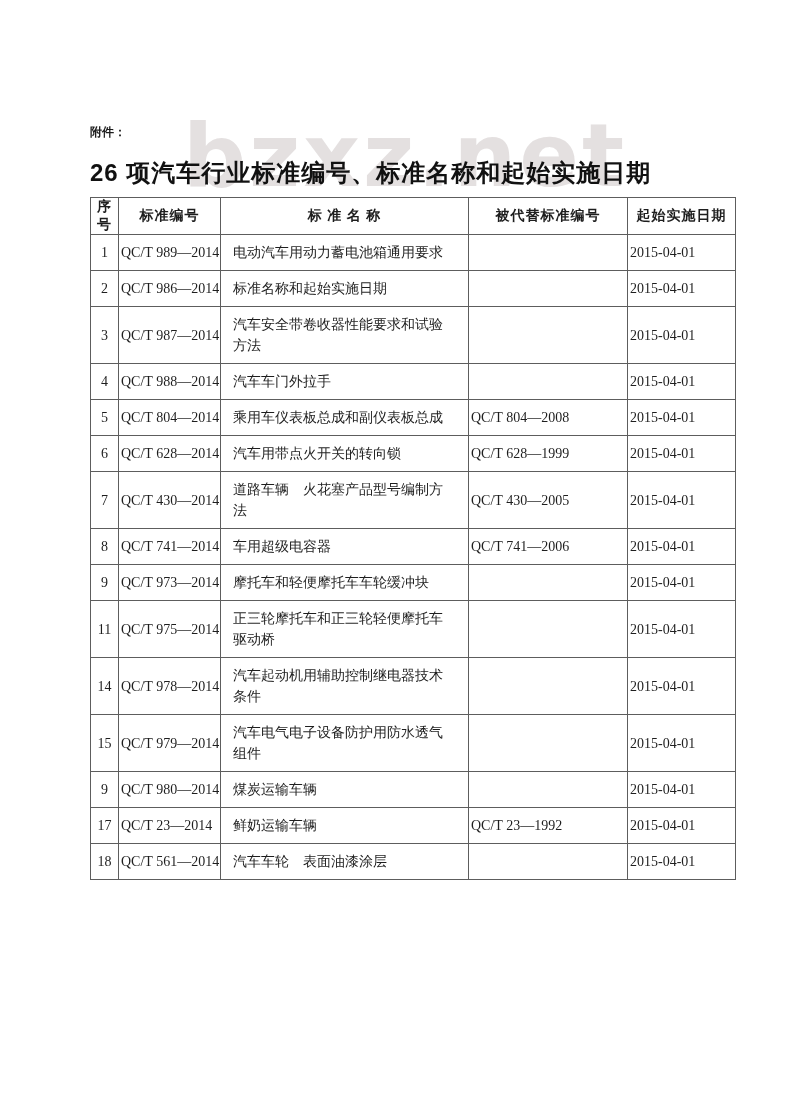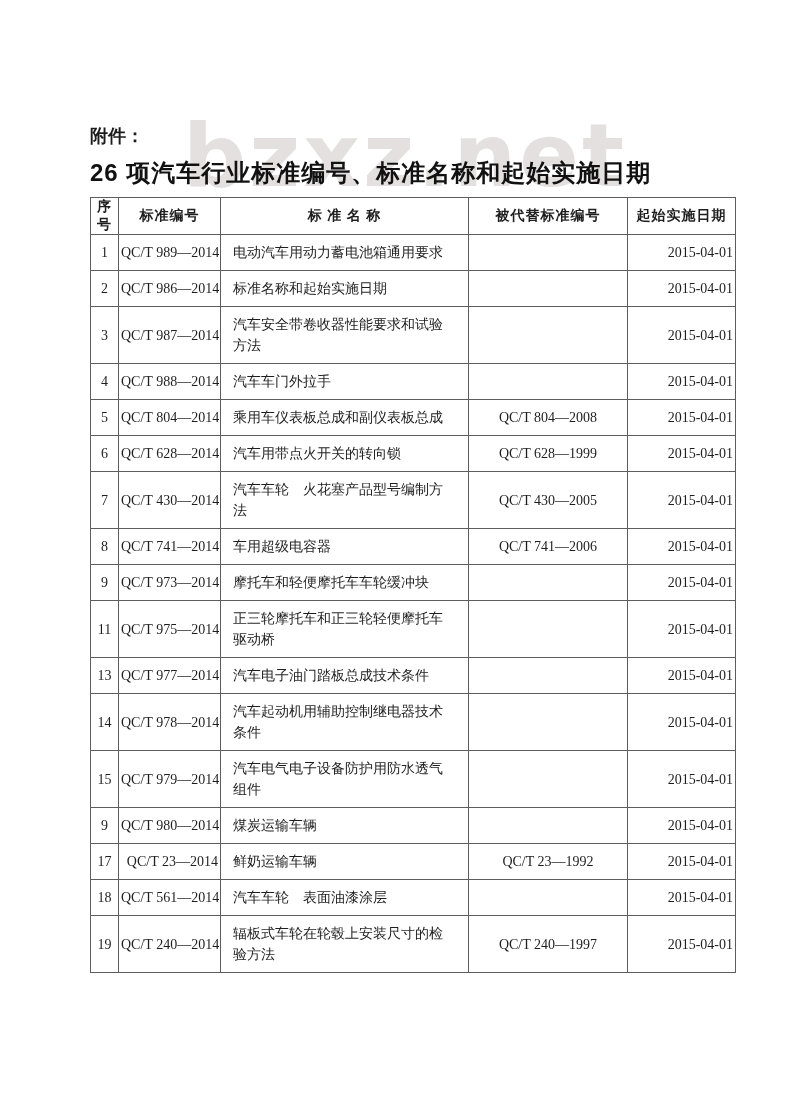--- a/index.html
+++ b/index.html
@@ -27,21 +27,21 @@
     white-space: nowrap;
   }
 
   .content { position: relative; z-index: 1; }
 
   .attachment-label {
     position: absolute;
     left: 90px; top: 124px;
     font-family: "Liberation Sans", "DejaVu Sans", sans-serif;
     font-weight: 700;
-    font-size: 18px;
+    font-size: 12px;
     color: #1c1c1c;
   }
 
   .doc-title {
     position: absolute;
     left: 90px; top: 157px;
     width: 645px;
     text-align: left;
     font-family: "Liberation Sans", "DejaVu Sans", sans-serif;
     font-weight: 700;
@@ -79,24 +79,24 @@
     vertical-align: middle;
   }
   .standards td {
     font-size: 14px;
     line-height: 21px;
     padding: 7px 2px;
     vertical-align: middle;
     color: #1e1e1e;
   }
   .standards td.c0 { text-align: center; }
-  .standards td.c1 { text-align: right; white-space: nowrap; }
+  .standards td.c1 { text-align: left; white-space: nowrap; }
   .standards td.c2 { text-align: left; padding-left: 12px; padding-right: 22px; overflow-wrap: break-word; }
-  .standards td.c3 { text-align: center; white-space: nowrap; margin-left: 20px; }
-  .standards td.c4 { text-align: right; white-space: nowrap; }
+  .standards td.c3 { text-align: left; white-space: nowrap; margin-left: 20px; }
+  .standards td.c4 { text-align: left; white-space: nowrap; }
 </style>
 </head>
 <body>
 
 <div class="page">
 
   <div class="watermark">bzxz.net</div>
 
   <div class="content">
     <div class="attachment-label">附件：</div>
@@ -159,21 +159,21 @@
           <tr>
             <td class="c0">6</td>
             <td class="c1">QC/T 628—2014</td>
             <td class="c2">汽车用带点火开关的转向锁</td>
             <td class="c3">QC/T 628—1999</td>
             <td class="c4">2015-04-01</td>
           </tr>
           <tr>
             <td class="c0">7</td>
             <td class="c1">QC/T 430—2014</td>
-            <td class="c2">汽车车轮　火花塞产品型号编制方法</td>
+            <td class="c2">道路车辆　火花塞产品型号编制方法</td>
             <td class="c3">QC/T 430—2005</td>
             <td class="c4">2015-04-01</td>
           </tr>
           <tr>
             <td class="c0">8</td>
             <td class="c1">QC/T 741—2014</td>
             <td class="c2">车用超级电容器</td>
             <td class="c3">QC/T 741—2006</td>
             <td class="c4">2015-04-01</td>
           </tr>
@@ -185,27 +185,20 @@
             <td class="c4">2015-04-01</td>
           </tr>
           <tr>
             <td class="c0">11</td>
             <td class="c1">QC/T 975—2014</td>
             <td class="c2">正三轮摩托车和正三轮轻便摩托车驱动桥</td>
             <td class="c3"></td>
             <td class="c4">2015-04-01</td>
           </tr>
           <tr>
-            <td class="c0">13</td>
-            <td class="c1">QC/T 977—2014</td>
-            <td class="c2">汽车电子油门踏板总成技术条件</td>
-            <td class="c3"></td>
-            <td class="c4">2015-04-01</td>
-          </tr>
-          <tr>
             <td class="c0">14</td>
             <td class="c1">QC/T 978—2014</td>
             <td class="c2">汽车起动机用辅助控制继电器技术条件</td>
             <td class="c3"></td>
             <td class="c4">2015-04-01</td>
           </tr>
           <tr>
             <td class="c0">15</td>
             <td class="c1">QC/T 979—2014</td>
             <td class="c2">汽车电气电子设备防护用防水透气组件</td>
@@ -226,24 +219,17 @@
             <td class="c3">QC/T 23—1992</td>
             <td class="c4">2015-04-01</td>
           </tr>
           <tr>
             <td class="c0">18</td>
             <td class="c1">QC/T 561—2014</td>
             <td class="c2">汽车车轮　表面油漆涂层</td>
             <td class="c3"></td>
             <td class="c4">2015-04-01</td>
           </tr>
-          <tr>
-            <td class="c0">19</td>
-            <td class="c1">QC/T 240—2014</td>
-            <td class="c2">辐板式车轮在轮毂上安装尺寸的检验方法</td>
-            <td class="c3">QC/T 240—1997</td>
-            <td class="c4">2015-04-01</td>
-          </tr>
         </tbody>
     </table>
   </div>
 
 </div>
 
 </body></html>

